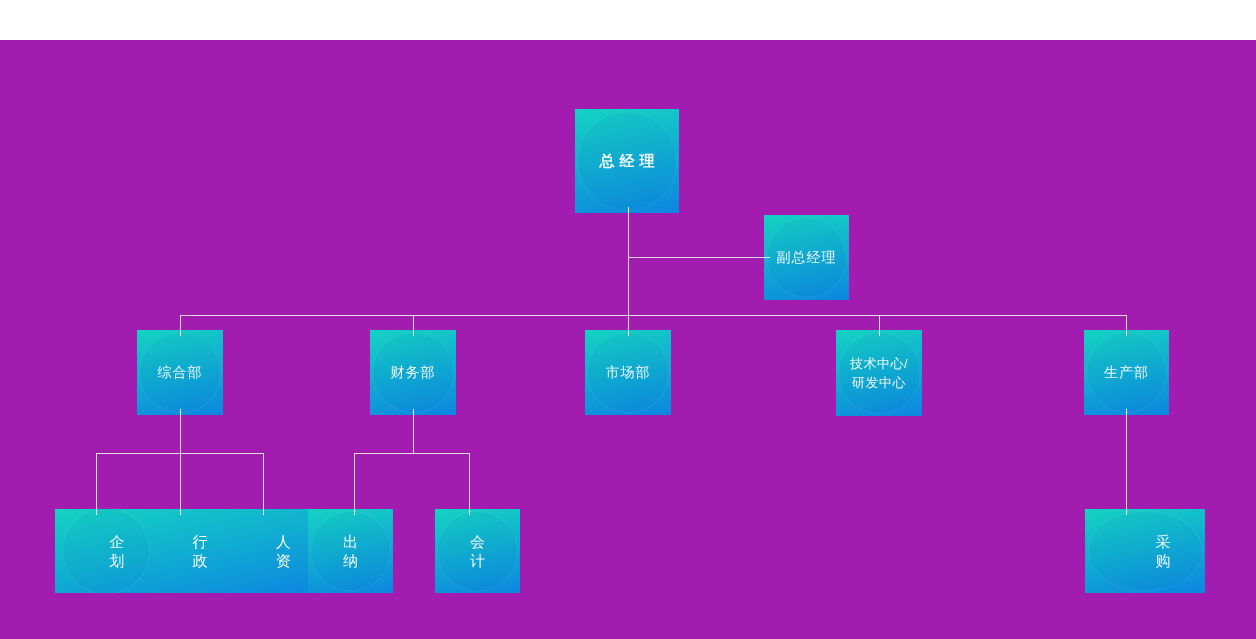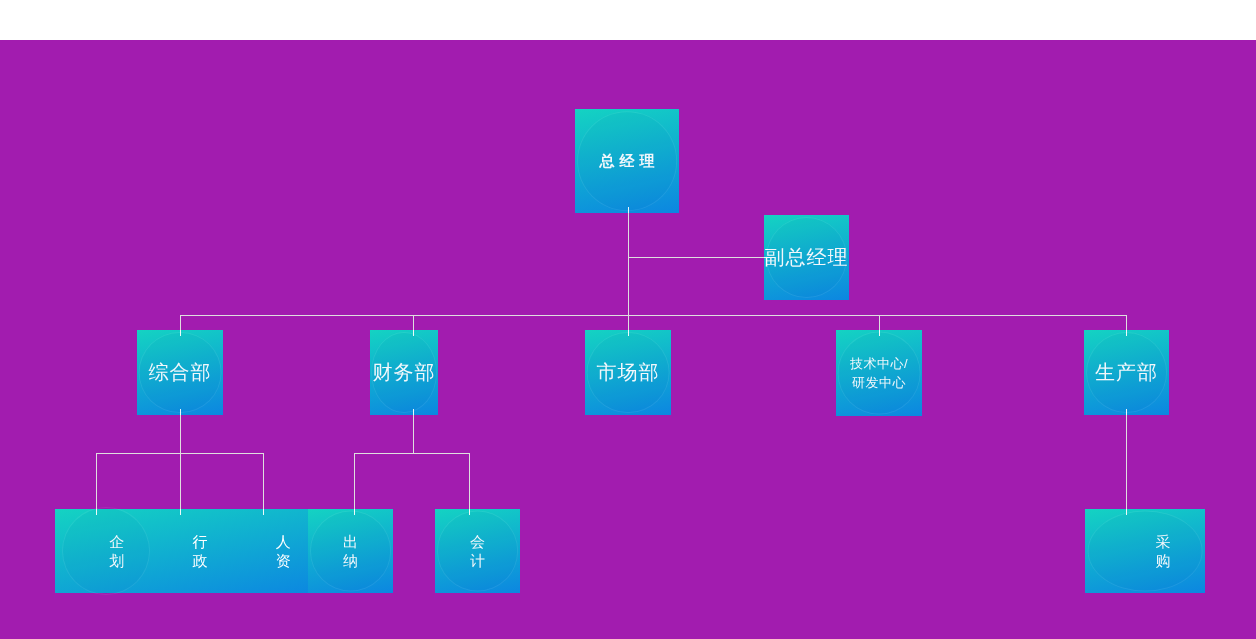--- a/index.html
+++ b/index.html
@@ -21,21 +21,21 @@
   .node::before{ 
     content:"";position:absolute;left:50%;top:50%;
     width:94%;height:94%;transform:translate(-50%,-50%);
     border-radius:50%;
     background:rgba(6,90,170,0.05);
     box-shadow:0 0 0 1px rgba(255,255,255,0.07);
     pointer-events:none;
   }
   .node.wide::before{width:86px;height:86px;left:19%;}
   .label-root{font-size:15px;font-weight:bold;letter-spacing:5px;margin-left:5px;}
-  .label-l1{font-size:20px;letter-spacing:1px;}
+  .label-l1{font-size:14px;letter-spacing:1px;}
   .label-2line{font-size:13px;line-height:19px;letter-spacing:0.5px;}
   .vlabel{
     font-size:15px;line-height:19px;letter-spacing:0;
     width:1.15em;word-break:break-all;display:inline-block;
   }
   .wide{justify-content:space-around;padding-left:20px;}
   
   .vline,.hline{position:absolute;background:#dfdfdf;z-index:1;}
   .vline{width:1px;}
   .hline{height:1px;}
@@ -74,21 +74,21 @@
   </div>
 
   <div class="node" style="left:764px;top:175px;width:85px;height:85px;">
     <span class="label-l1">副总经理</span>
   </div>
 
   <div class="node" style="left:137px;top:290px;width:86px;height:85px;">
     <span class="label-l1">综合部</span>
   </div>
 
-  <div class="node" style="left:370px;top:290px;width:68px;height:85px;">
+  <div class="node" style="left:370px;top:290px;width:86px;height:85px;">
     <span class="label-l1">财务部</span>
   </div>
 
   <div class="node" style="left:585px;top:290px;width:86px;height:85px;">
     <span class="label-l1">市场部</span>
   </div>
 
   <div class="node" style="left:836px;top:290px;width:86px;height:86px;">
     <span class="label-2line">
       <span>技术中心/</span><br>

